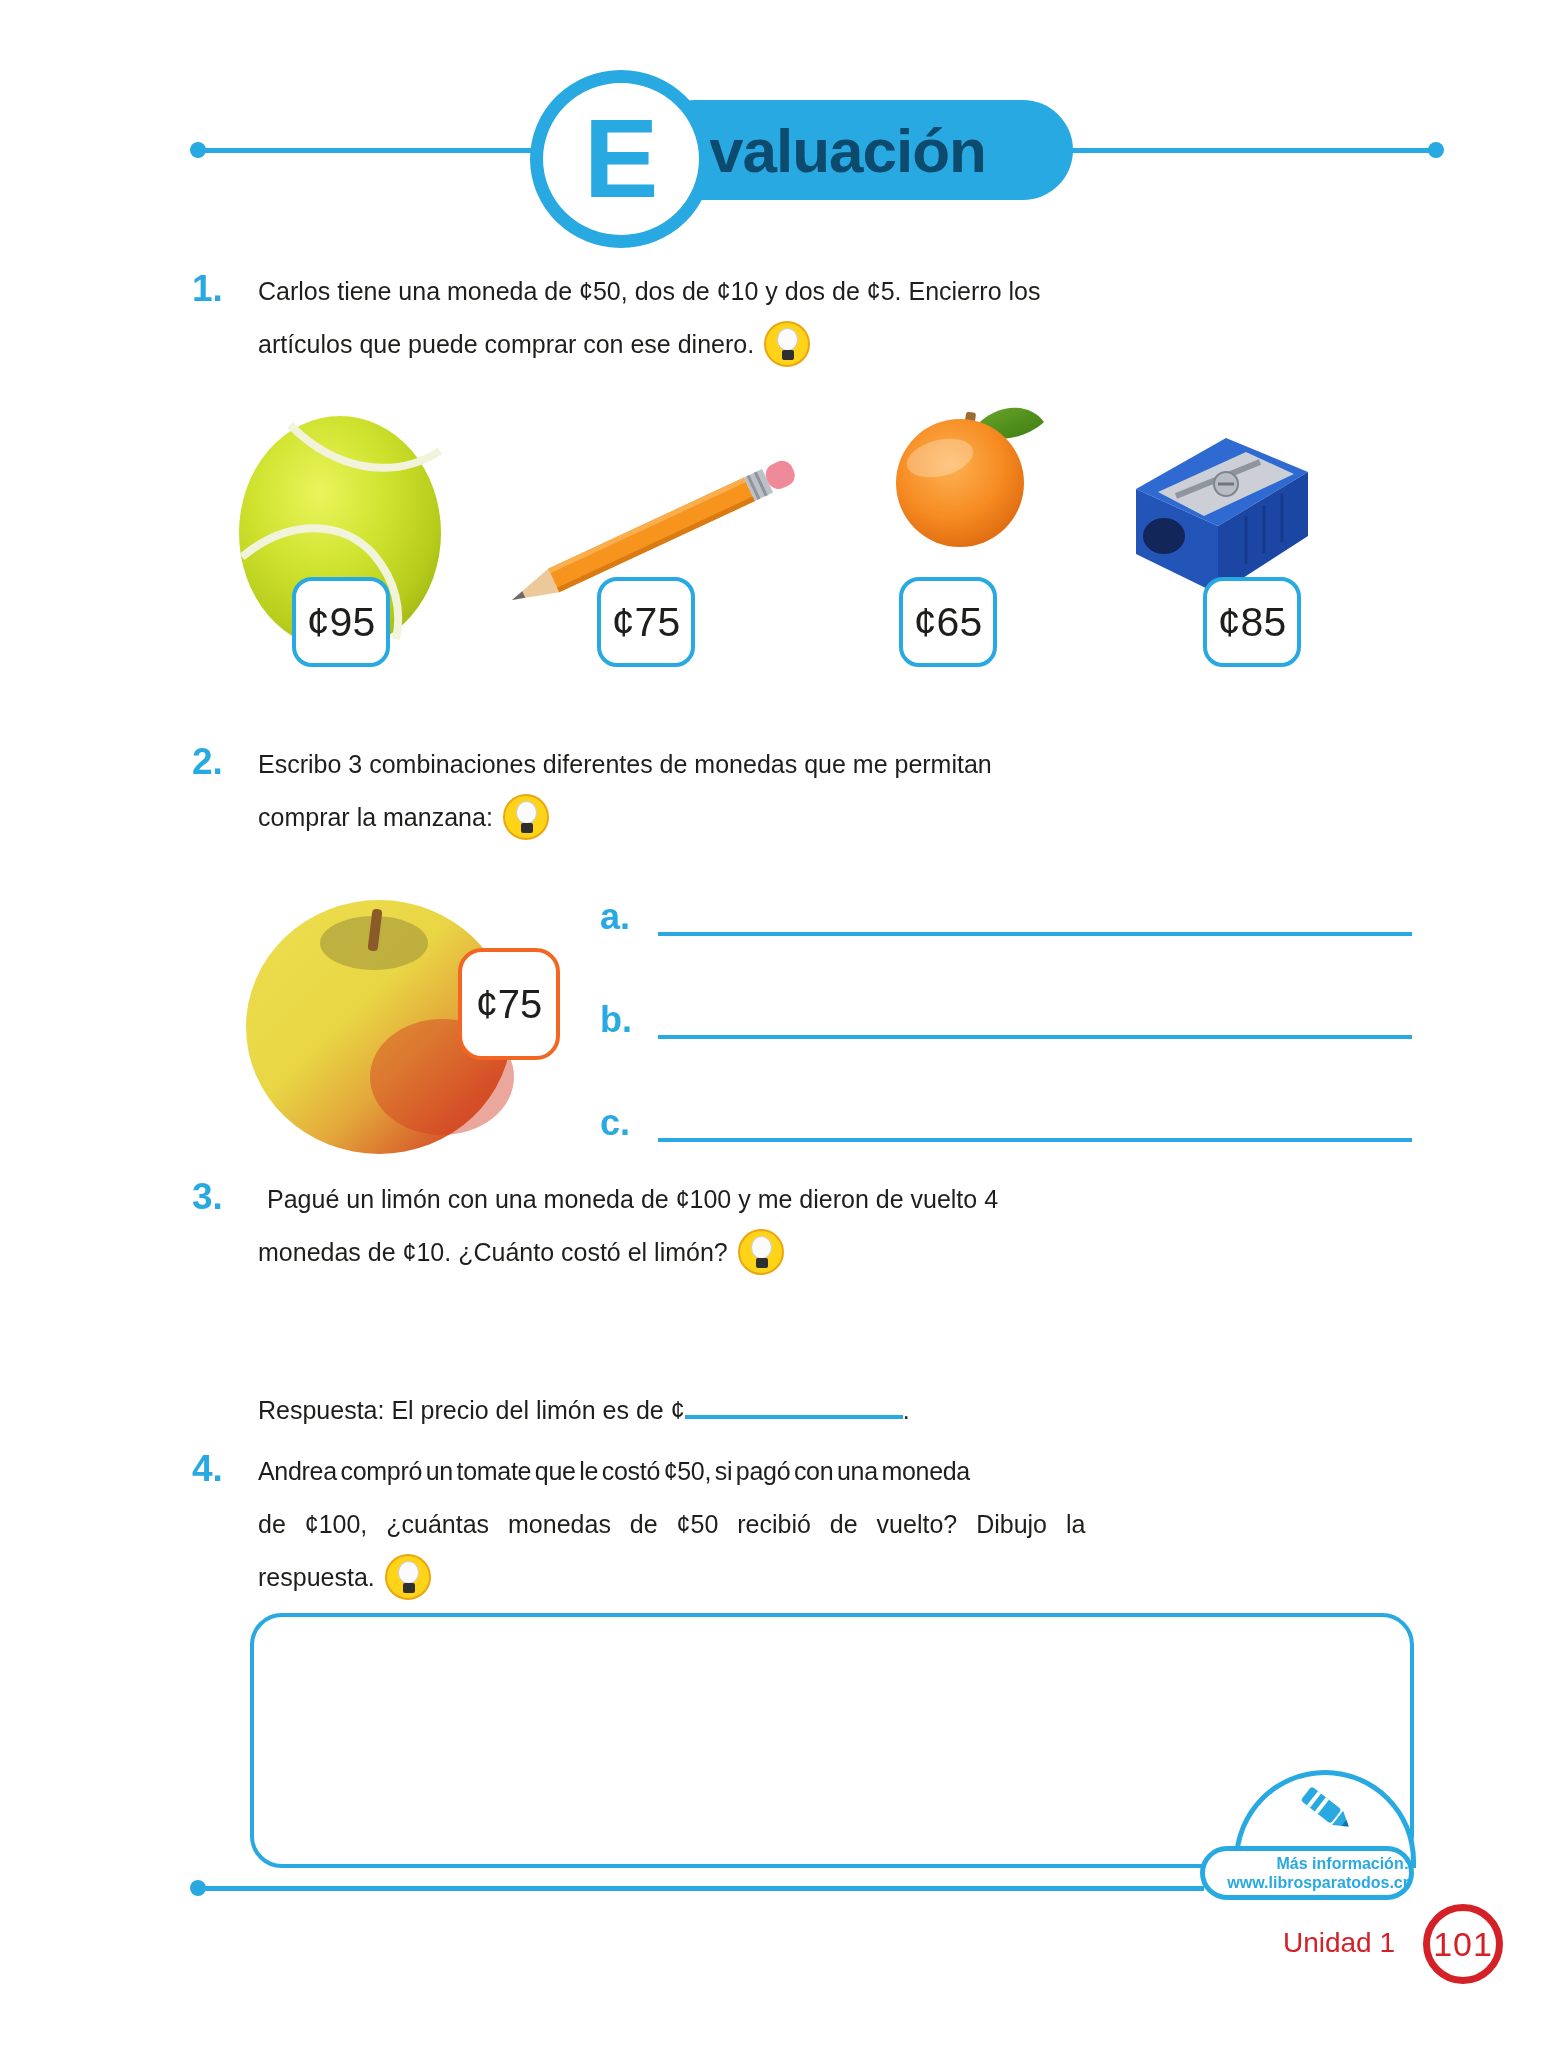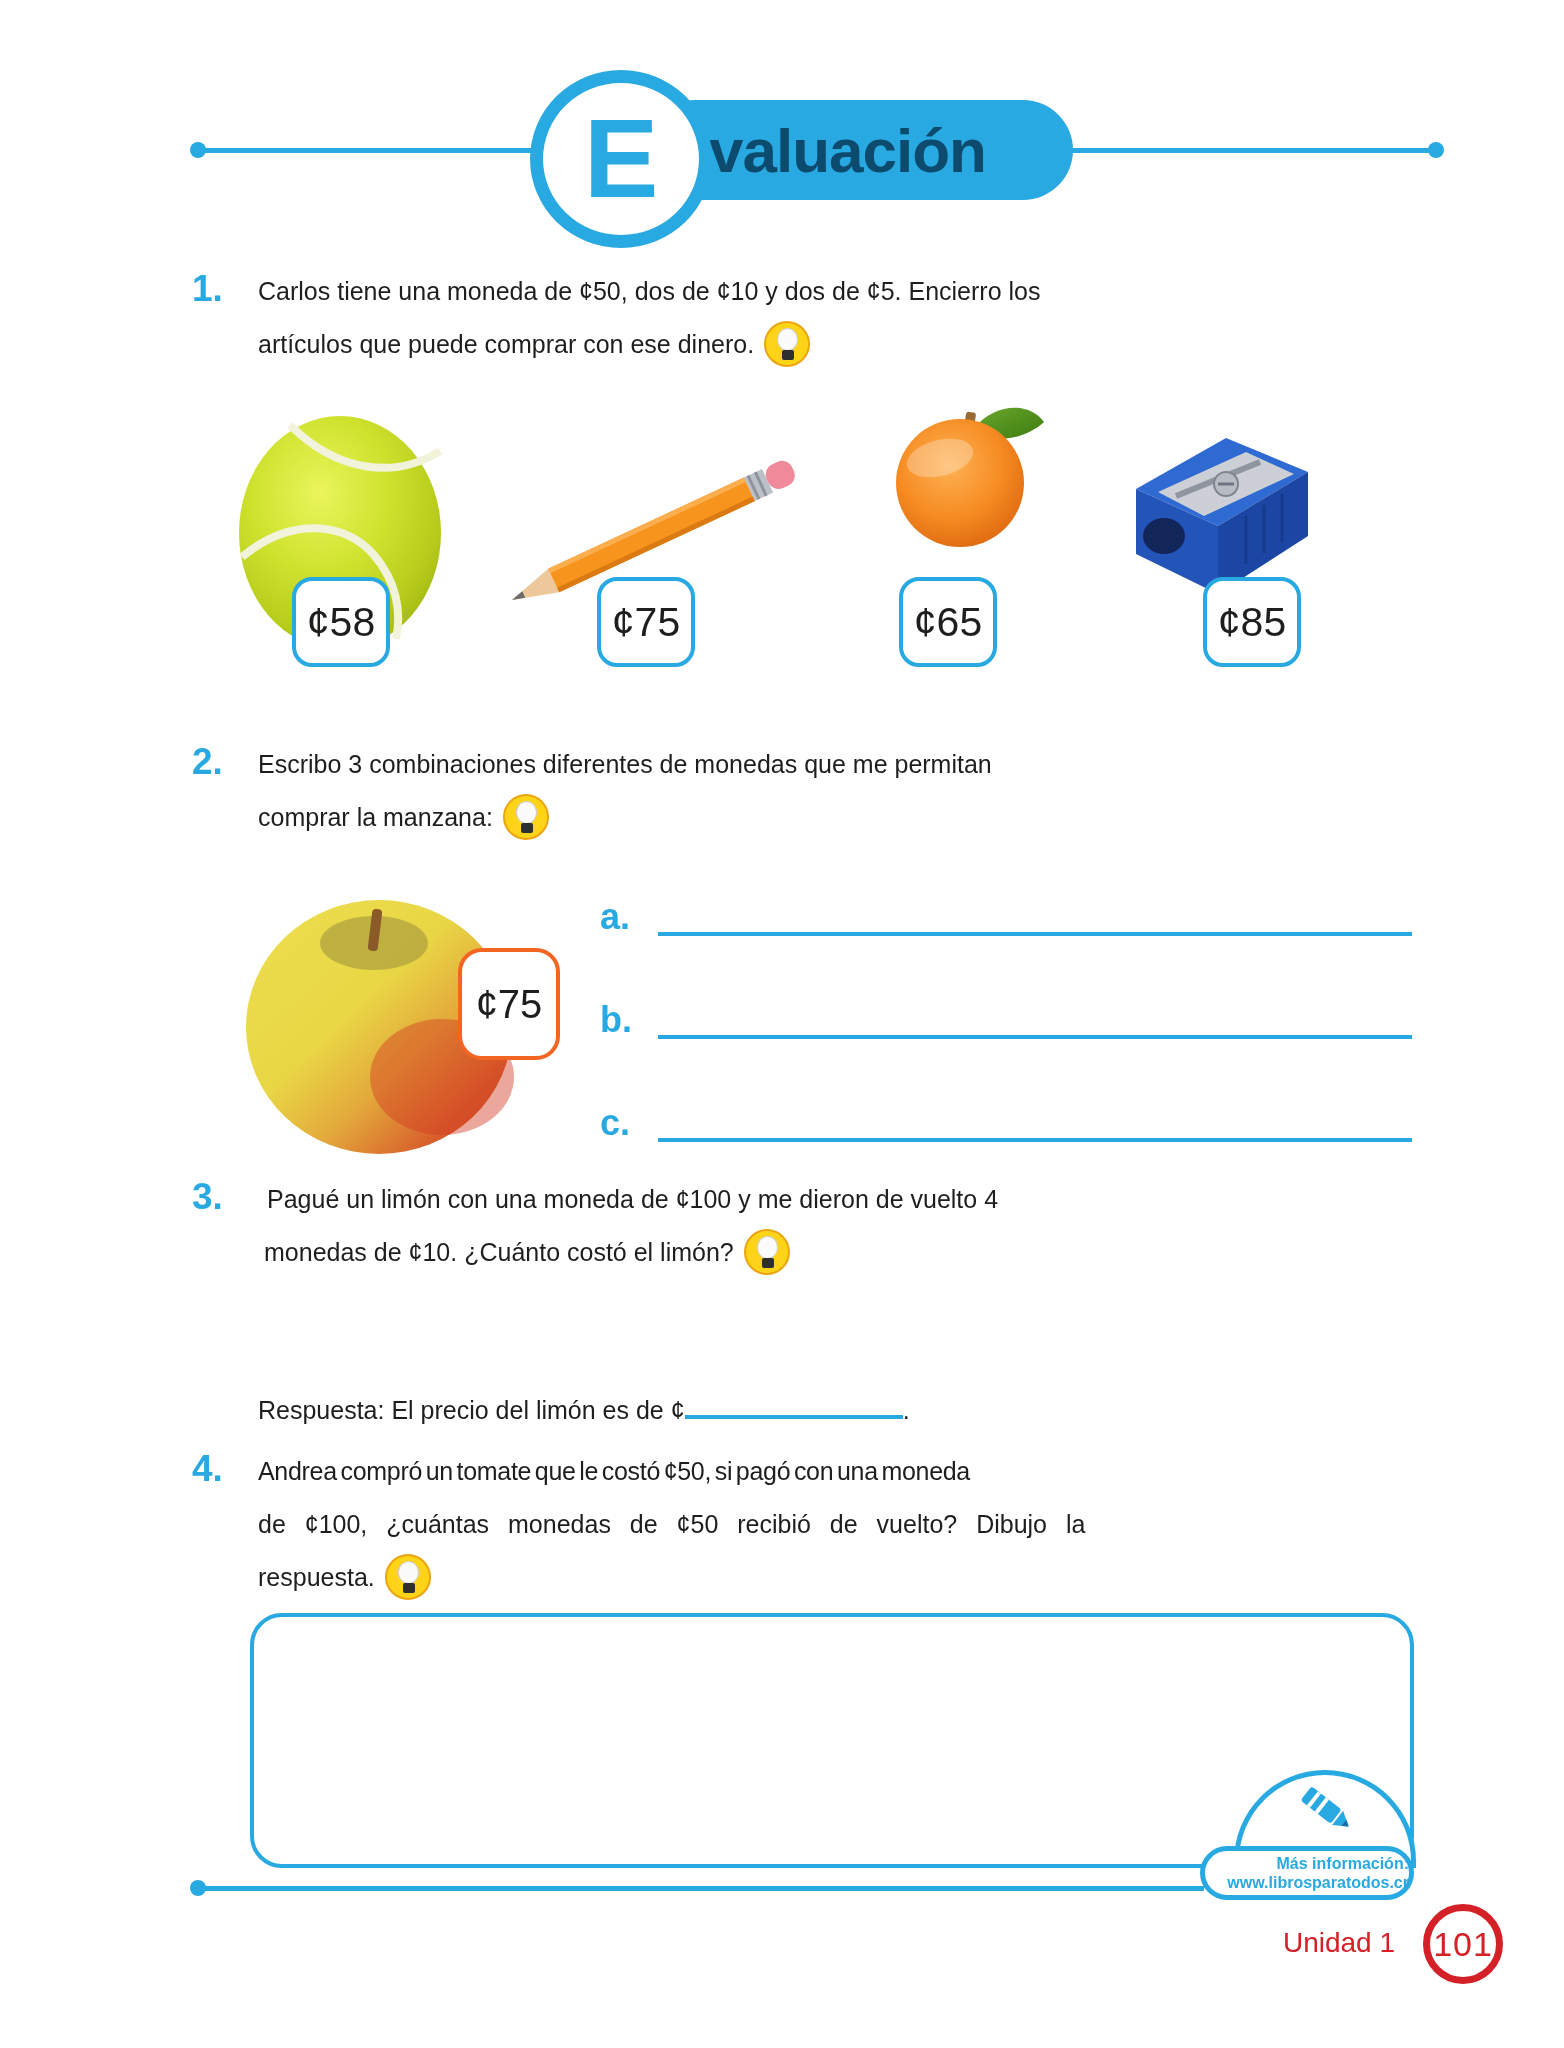--- a/index.html
+++ b/index.html
@@ -132,21 +132,21 @@
     <line x1="112" y1="60" x2="128" y2="60" stroke="#6f7580" stroke-width="3"></line>
     <polygon points="30,65 112,102 112,170 30,130" fill="#2355b8"></polygon>
     <ellipse cx="58" cy="112" rx="21" ry="18" fill="#12265a"></ellipse>
     <polygon points="112,102 202,48 202,112 112,170" fill="#1b46a3"></polygon>
     <line x1="140" y1="140" x2="140" y2="92" stroke="#153a8c" stroke-width="3"></line>
     <line x1="158" y1="129" x2="158" y2="81" stroke="#153a8c" stroke-width="3"></line>
     <line x1="176" y1="118" x2="176" y2="70" stroke="#153a8c" stroke-width="3"></line>
   </svg>
 
   <div class="price-box" style="left:292px;top:577px;">
-    <span>¢58</span>
+    <span>¢95</span>
   </div>
   <div class="price-box" style="left:597px;top:577px;">
     <span>¢75</span>
   </div>
   <div class="price-box" style="left:899px;top:577px;">
     <span>¢65</span>
   </div>
   <div class="price-box" style="left:1203px;top:577px;">
     <span>¢85</span>
   </div>
@@ -179,21 +179,21 @@
 
   <div class="abc-label" style="left:600px;top:896px;">a.</div>
   <div class="abc-line" style="left:658px;top:932px;"></div>
   <div class="abc-label" style="left:600px;top:999px;">b.</div>
   <div class="abc-line" style="left:658px;top:1035px;"></div>
   <div class="abc-label" style="left:600px;top:1102px;">c.</div>
   <div class="abc-line" style="left:658px;top:1138px;"></div>
 
   <div class="num" style="left:192px;top:1176px;">3.</div>
   <div class="txt" style="left:258px;top:1176px;margin-left:9px;">Pagué un limón con una moneda de ¢100 y me dieron de vuelto 4</div>
-  <div class="txt" style="left:258px;top:1229px;margin-left:6px;">
+  <div class="txt" style="left:258px;top:1229px;">
     <span>monedas de ¢10. ¿Cuánto costó el limón?</span><span class="bulb"></span>
   </div>
   <div class="txt" style="left:258px;top:1381px;">
     <span>Respuesta: El precio del limón es de ¢</span><span class="write-line"></span><span>.</span>
   </div>
 
   <div class="num" style="left:192px;top:1448px;">4.</div>
   <div class="txt squeeze" style="left:258px;top:1448px;">Andrea compró un tomate que le costó ¢50, si pagó con una moneda</div>
   <div class="txt stretch" style="left:258px;top:1501px;">de ¢100, ¿cuántas monedas de ¢50 recibió de vuelto? Dibujo la</div>
   <div class="txt" style="left:258px;top:1554px;">

